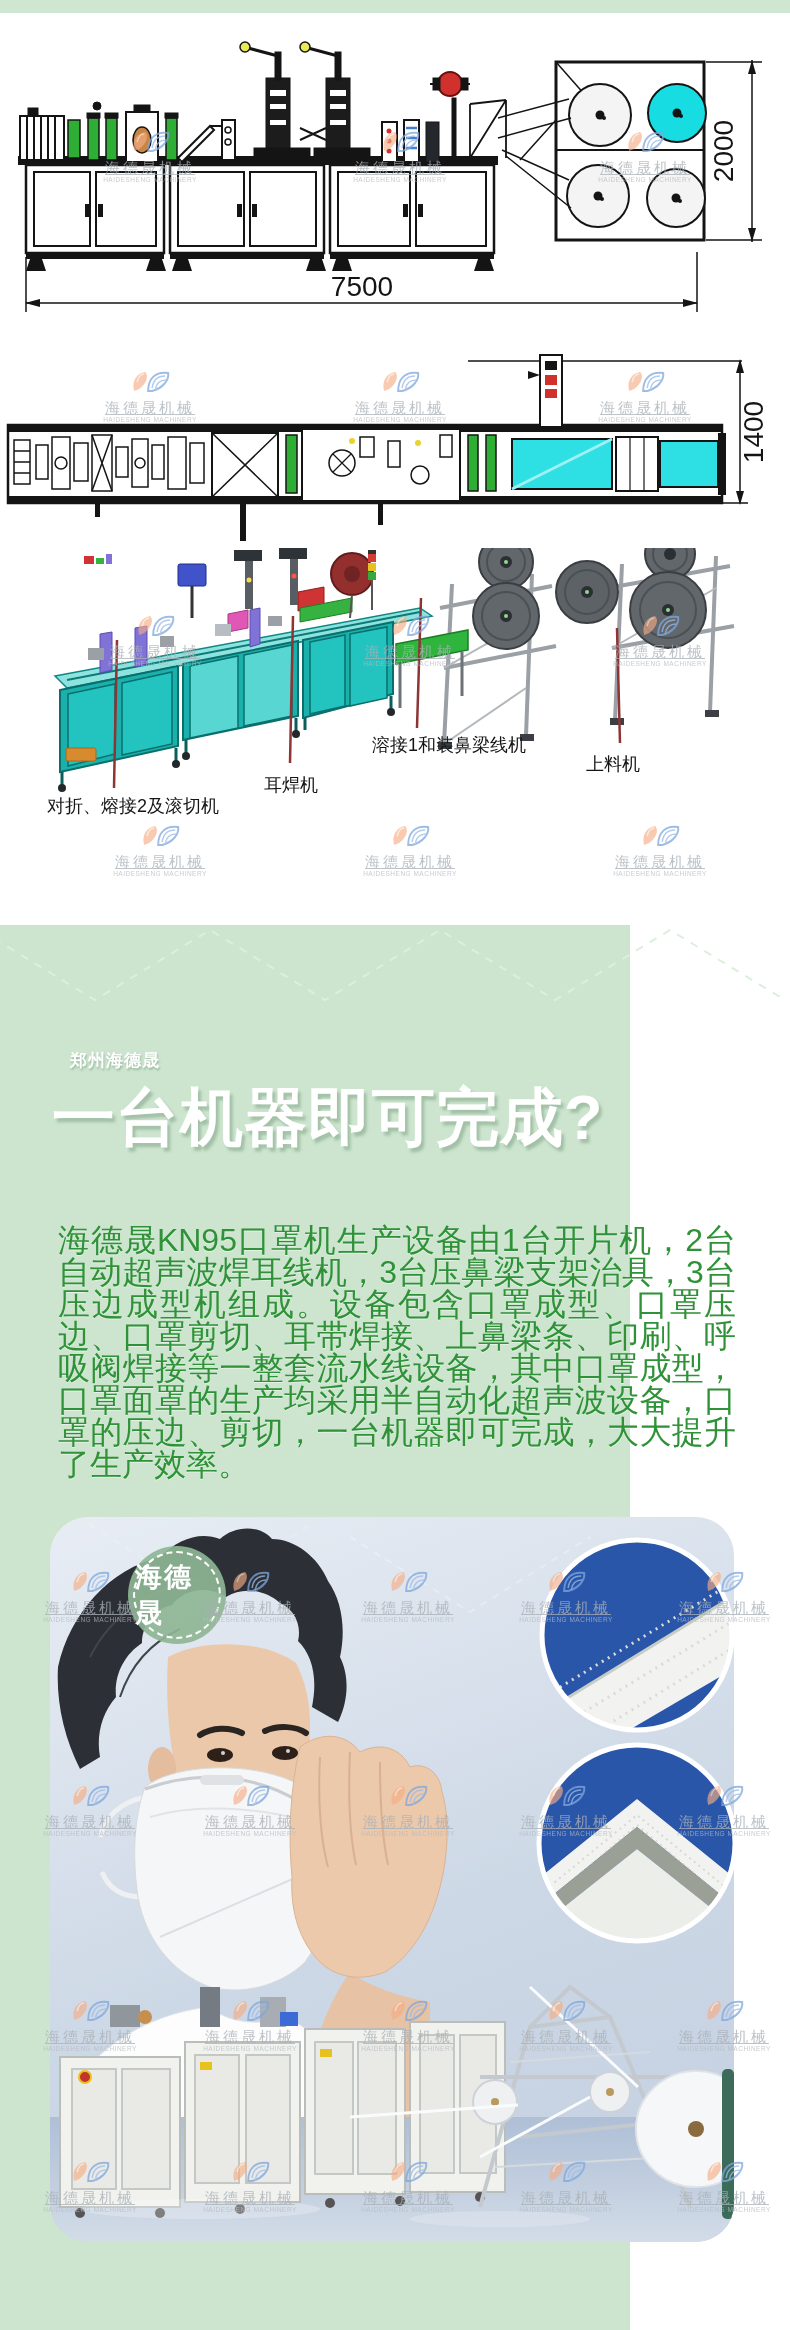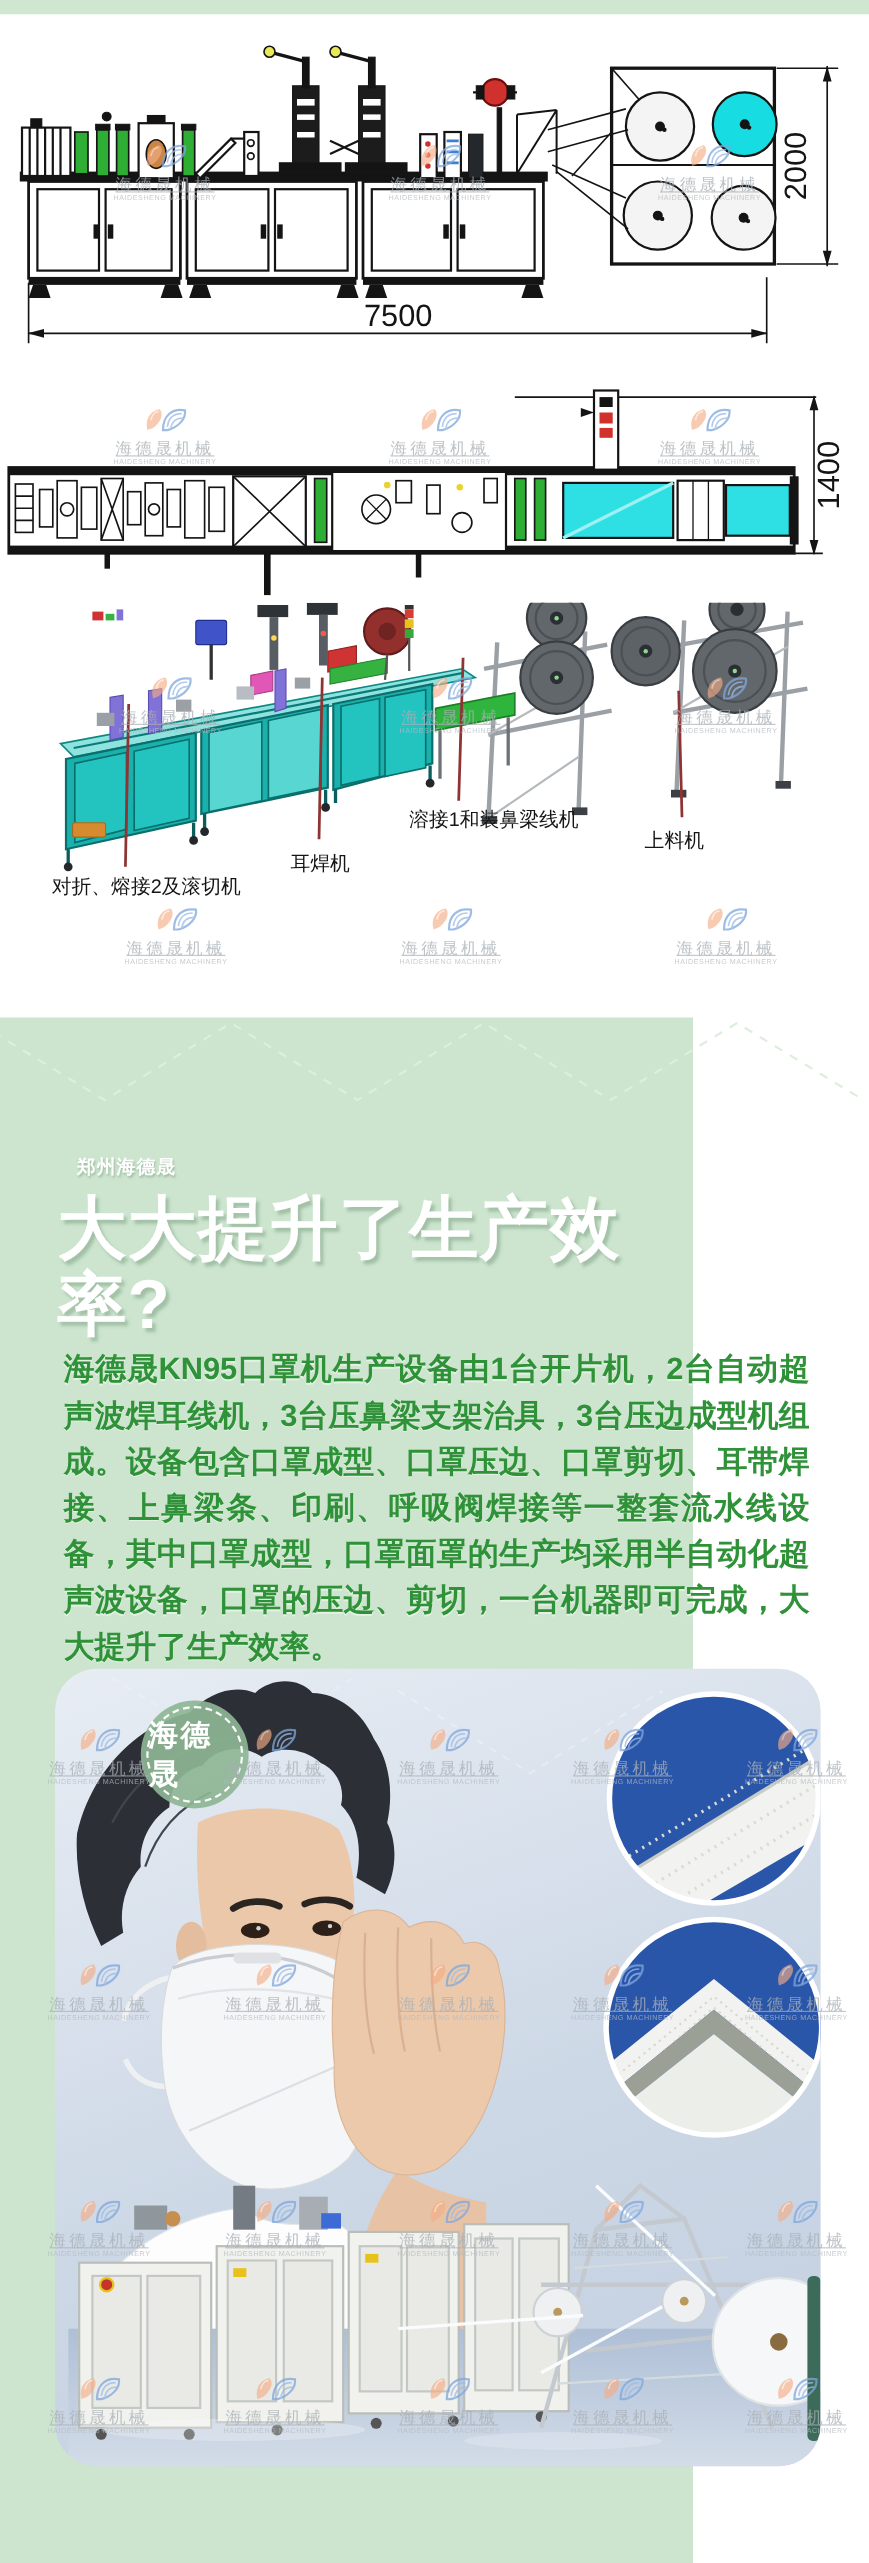--- a/index.html
+++ b/index.html
@@ -8,24 +8,24 @@
   .topbar{position:absolute;left:0;top:0;width:790px;height:13px;background:#cfe7d1;z-index:5;}
   .dwg{position:absolute;left:0;z-index:10;}
   .lbl{position:absolute;font-size:18px;font-weight:400;color:#151515;z-index:20;white-space:nowrap;}
   .spec{position:absolute;left:0;top:843px;width:790px;text-align:center;z-index:20;
         font-size:22px;font-weight:800;color:#0c0c0c;line-height:30px;letter-spacing:.5px;}
   .green-sec{position:absolute;left:0;top:925px;width:630px;height:1405px;background:#cde5cf;z-index:8;}
   .kicker{position:absolute;left:70px;top:124px;font-size:17px;font-weight:700;color:#ffffff;
           letter-spacing:1px;text-shadow:1px 2px 2px rgba(98,138,104,.45);}
   .why-title{position:absolute;left:52px;top:158px;font-size:63px;font-weight:800;color:#ffffff;
           letter-spacing:1px;text-shadow:3px 4px 3px rgba(98,138,104,.40);line-height:1.1;}
-  .para{position:absolute;left:58px;top:299px;width:678px;font-size:28px;font-weight:700;color:#2f9238;
-          line-height:42px;text-shadow:0 1px 0 rgba(255,255,255,.45);text-align:justify;}
+  .para{position:absolute;left:58px;top:299px;width:678px;font-size:32px;font-weight:400;color:#2f9238;
+          line-height:32px;text-shadow:0 1px 0 rgba(255,255,255,.45);text-align:justify;}
   .photo-card{position:absolute;left:50px;top:592px;width:684px;height:725px;border-radius:38px;
-          overflow:hidden;background:linear-gradient(160deg,#e8edf4 0%,#cdd8e6 55%,#c3cfe0 100%);padding-left:12px;}
+          overflow:hidden;background:linear-gradient(160deg,#e8edf4 0%,#cdd8e6 55%,#c3cfe0 100%);}
   .badge{position:absolute;left:78px;top:29px;width:98px;height:98px;border-radius:50%;
           background:rgba(141,182,148,.92);z-index:25;}
   .badge-inner{position:absolute;left:5px;top:5px;right:5px;bottom:5px;border:2px dashed #ffffff;
           border-radius:50%;display:flex;align-items:center;justify-content:center;}
   .badge-text{font-size:27px;font-weight:800;color:#ffffff;letter-spacing:2px;}
   .wm{position:absolute;transform:translate(-50%,0);text-align:center;z-index:30;opacity:.75;
           pointer-events:none;white-space:nowrap;}
   .wm-cn{font-size:15px;color:#a9b0b6;letter-spacing:3px;line-height:17px;margin-top:1px;text-decoration:underline;}
   .wm-en{font-size:6.5px;color:#b4bac0;letter-spacing:.5px;line-height:8px;}
 </style>
@@ -328,21 +328,21 @@
   <div class="lbl" style="left:586px;top:752px">上料机</div>
 
   <div class="spec">
   </div>
 
   <div class="green-sec">
     <svg width="790" height="110" viewBox="0 0 790 110" style="position:absolute;top:0;left:0">
       <path d="M-20,5 L95,75 L210,5 L325,75 L440,5 L555,75 L670,5 L785,75" fill="none" stroke="#ddeedd" stroke-width="2" stroke-dasharray="8 8"></path>
     </svg>
     <div class="kicker">郑州海德晟</div>
-    <div class="why-title">大大提升了生产效率?</div>
+    <div class="why-title">一台机器即可完成?</div>
     <div class="para">海德晟KN95口罩机生产设备由1台开片机，2台自动超声波焊耳线机，3台压鼻梁支架治具，3台压边成型机组成。设备包含口罩成型、口罩压边、口罩剪切、耳带焊接、上鼻梁条、印刷、呼吸阀焊接等一整套流水线设备，其中口罩成型，口罩面罩的生产均采用半自动化超声波设备，口罩的压边、剪切，一台机器即可完成，大大提升了生产效率。</div>
 
     <div class="photo-card">
       <svg width="684" height="725" viewBox="0 0 684 725">
         <defs>
           <linearGradient id="floorG" x1="0" y1="0" x2="0" y2="1">
             <stop offset="0" stop-color="#aebfd6"></stop>
               <stop offset="1" stop-color="#d3dce8"></stop>
           </linearGradient>
           <clipPath id="c1clip">

